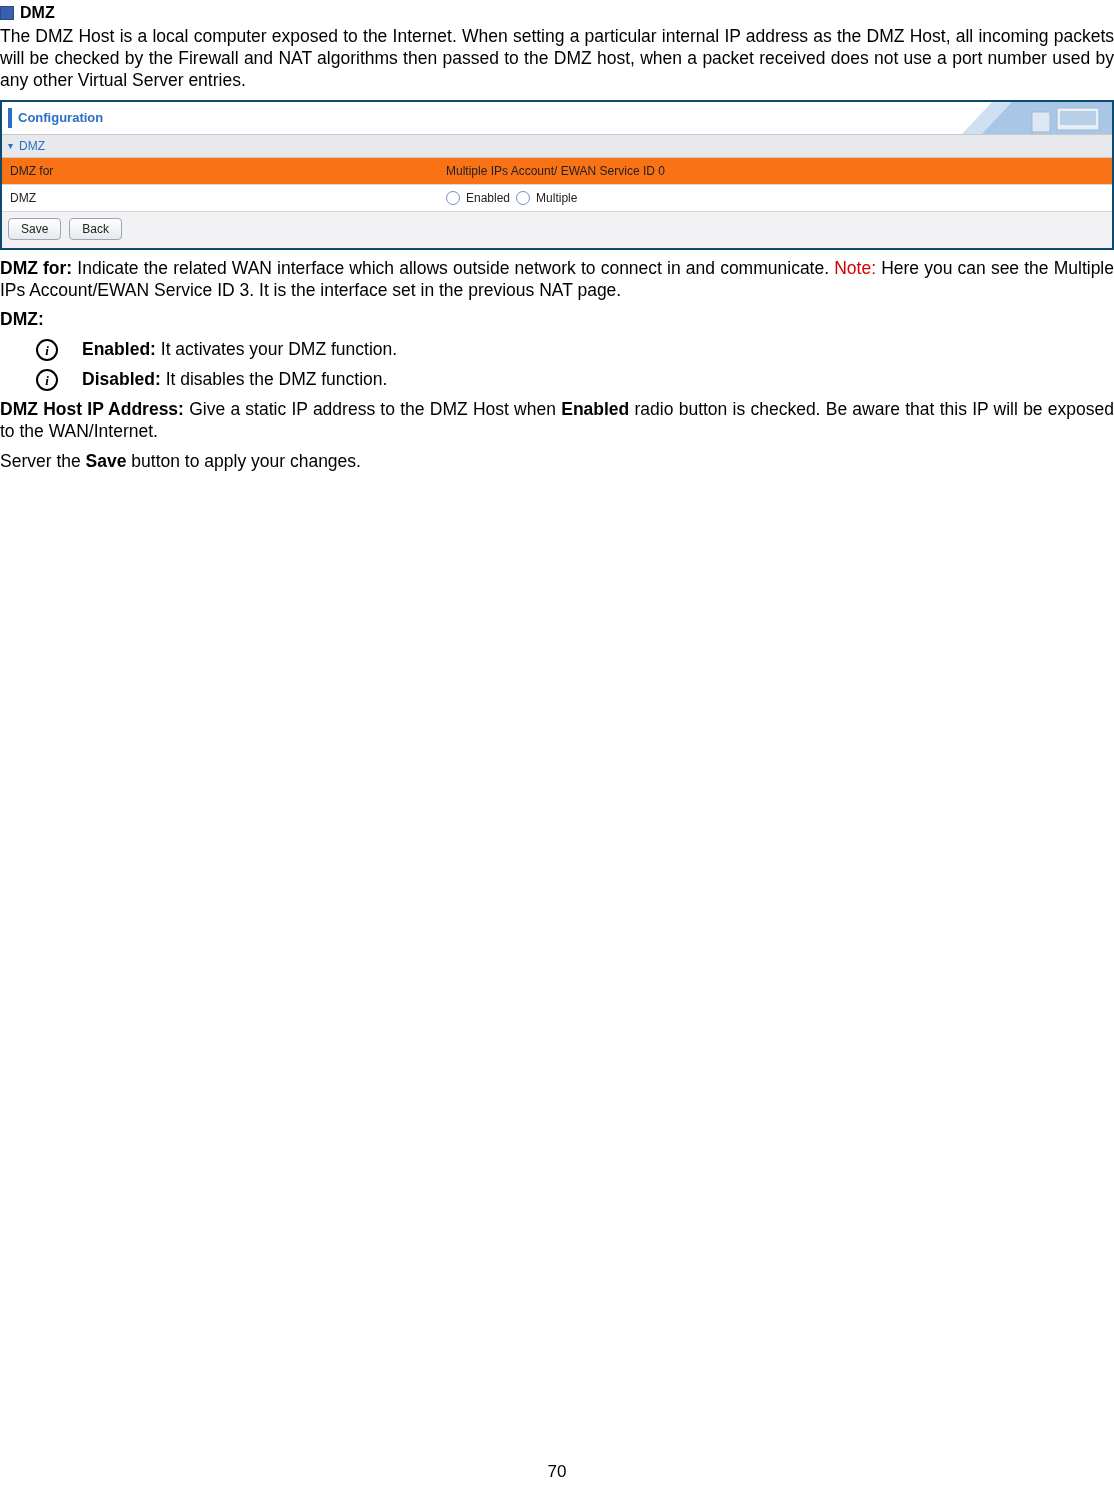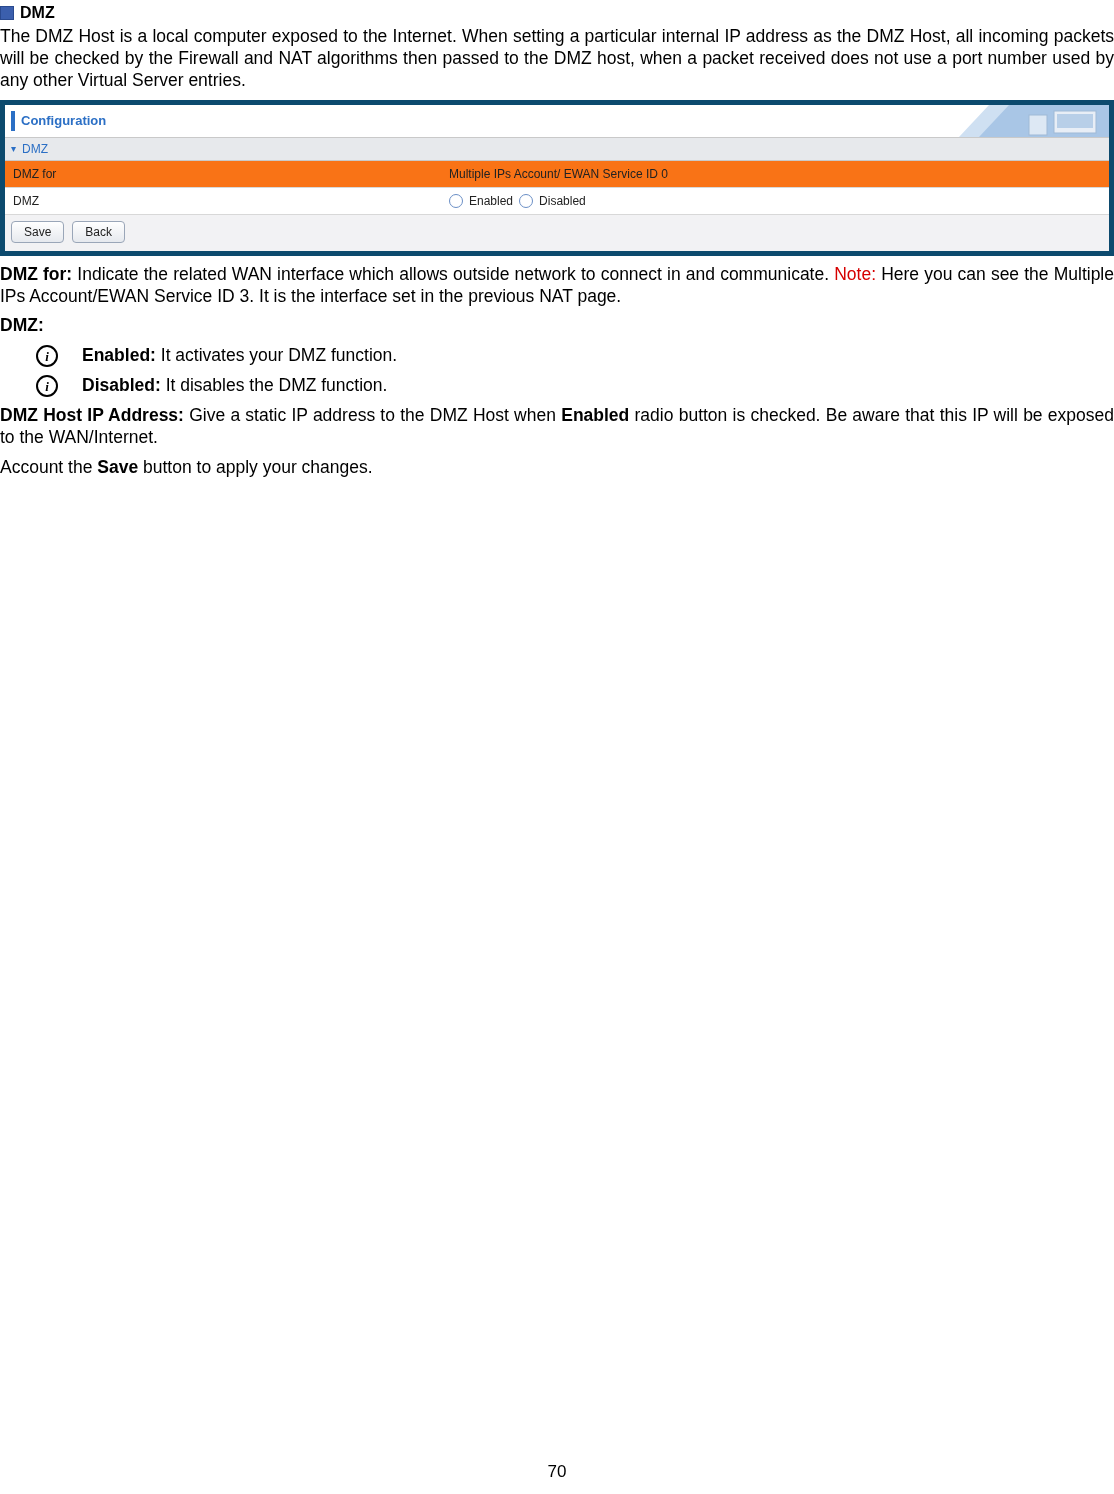--- a/index.html
+++ b/index.html
@@ -59,21 +59,21 @@
     font-family: Georgia, "Times New Roman", serif;
     font-weight: bold;
     font-size: 13px;
     font-style: italic;
     margin-right: 24px;
     flex: none;
     line-height: 1;
   }
   
   .panel {
-    border: 5px solid #0c4a6e;
+    border: 2px solid #0c4a6e;
     margin: 4px 0 8px 0;
     font-size: 12px;
   }
   .panel-header {
     display: flex;
     align-items: center;
     justify-content: space-between;
     background: #fff;
     border-bottom: 1px solid #c9c9c9;
     height: 32px;
@@ -213,21 +213,21 @@
       <div class="form-label">DMZ for</div>
       <div class="form-value">Multiple IPs Account/ EWAN Service ID 0</div>
     </div>
 
     <div class="form-row plain">
       <div class="form-label">DMZ</div>
       <div class="form-value">
         <span class="radio-dot"></span>
         <span>Enabled</span>
         <span class="radio-dot"></span>
-        <span>Disabled</span>
+        <span>Multiple</span>
       </div>
     </div>
 
 
     <div class="button-row">
       <button class="btn">Save</button>
       <button class="btn">Back</button>
     </div>
   </div>
 
@@ -252,17 +252,17 @@
         <span class="bold">Disabled:</span><span> It disables the DMZ function.</span>
       </span>
     </div>
   </div>
 
   <div class="para">
     <span class="bold">DMZ Host IP Address:</span><span> Give a static IP address to the DMZ Host when </span><span class="bold">Enabled</span><span> radio button is checked. Be aware that this IP will be exposed to the WAN/Internet.</span>
   </div>
 
   <div class="para">
-    <span>Account the </span><span class="bold">Save</span><span> button to apply your changes.</span>
+    <span>Server the </span><span class="bold">Save</span><span> button to apply your changes.</span>
   </div>
 
   <div class="page-number">70</div>
 </div>
 
 </body></html>

